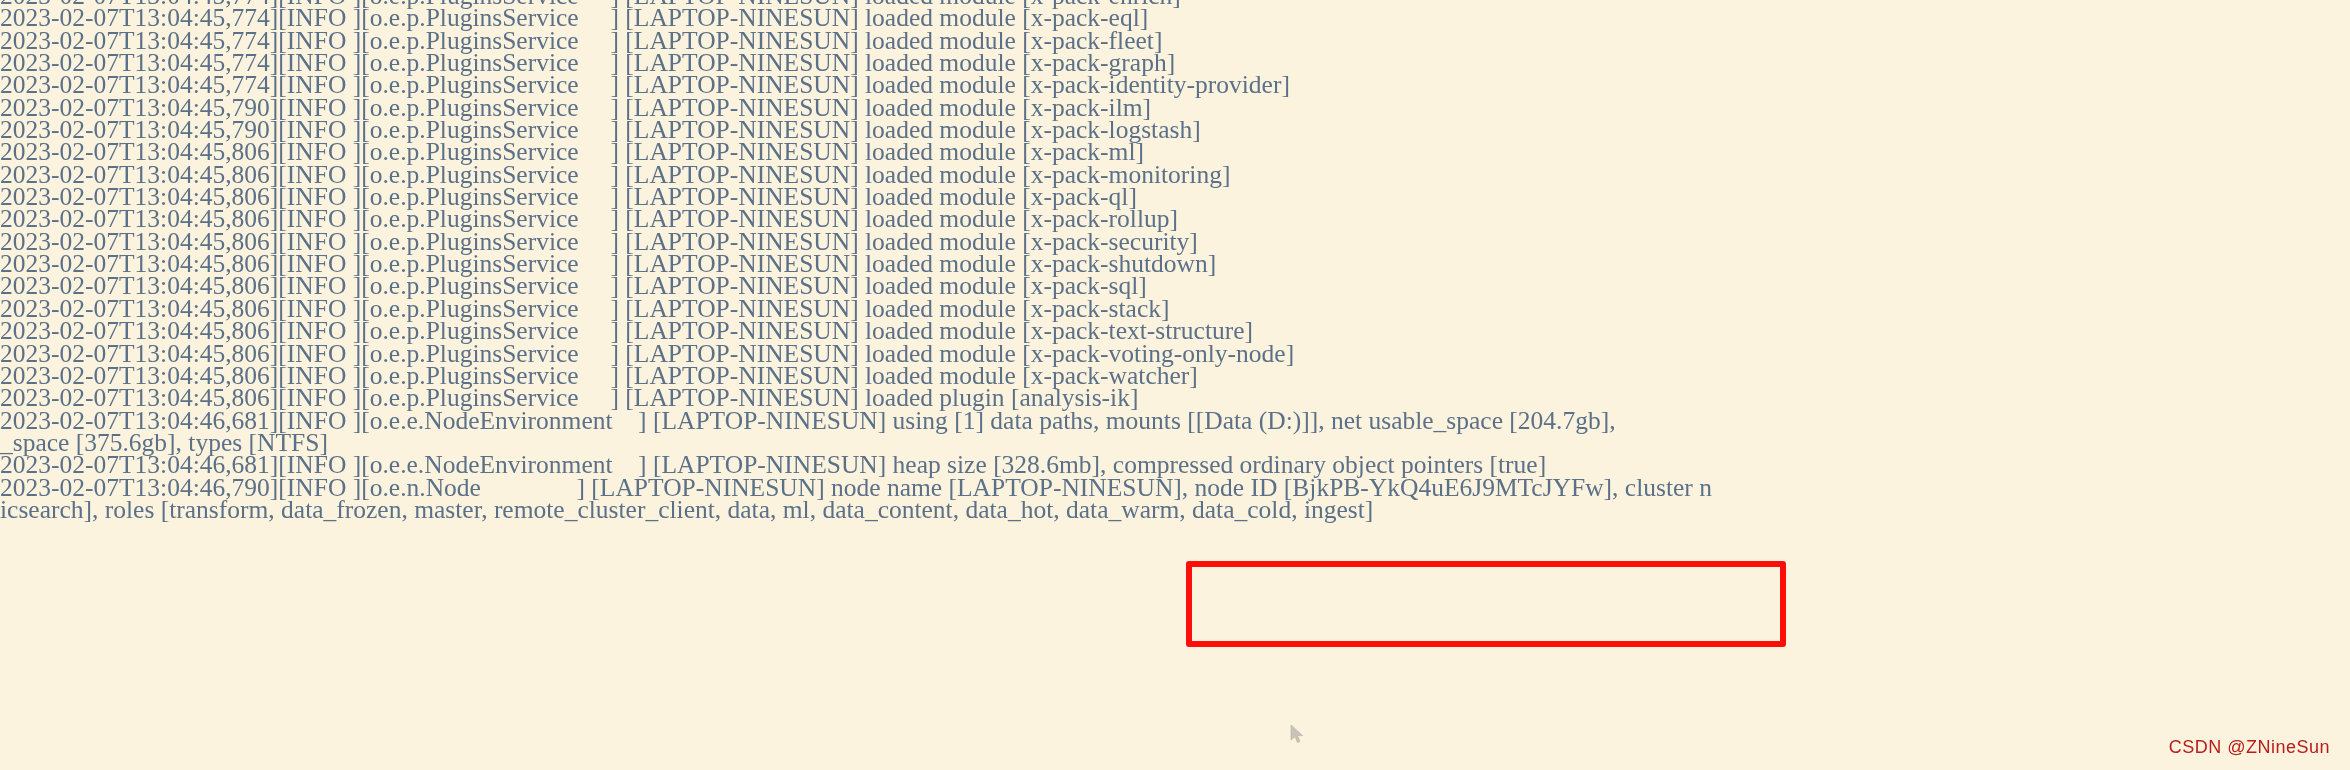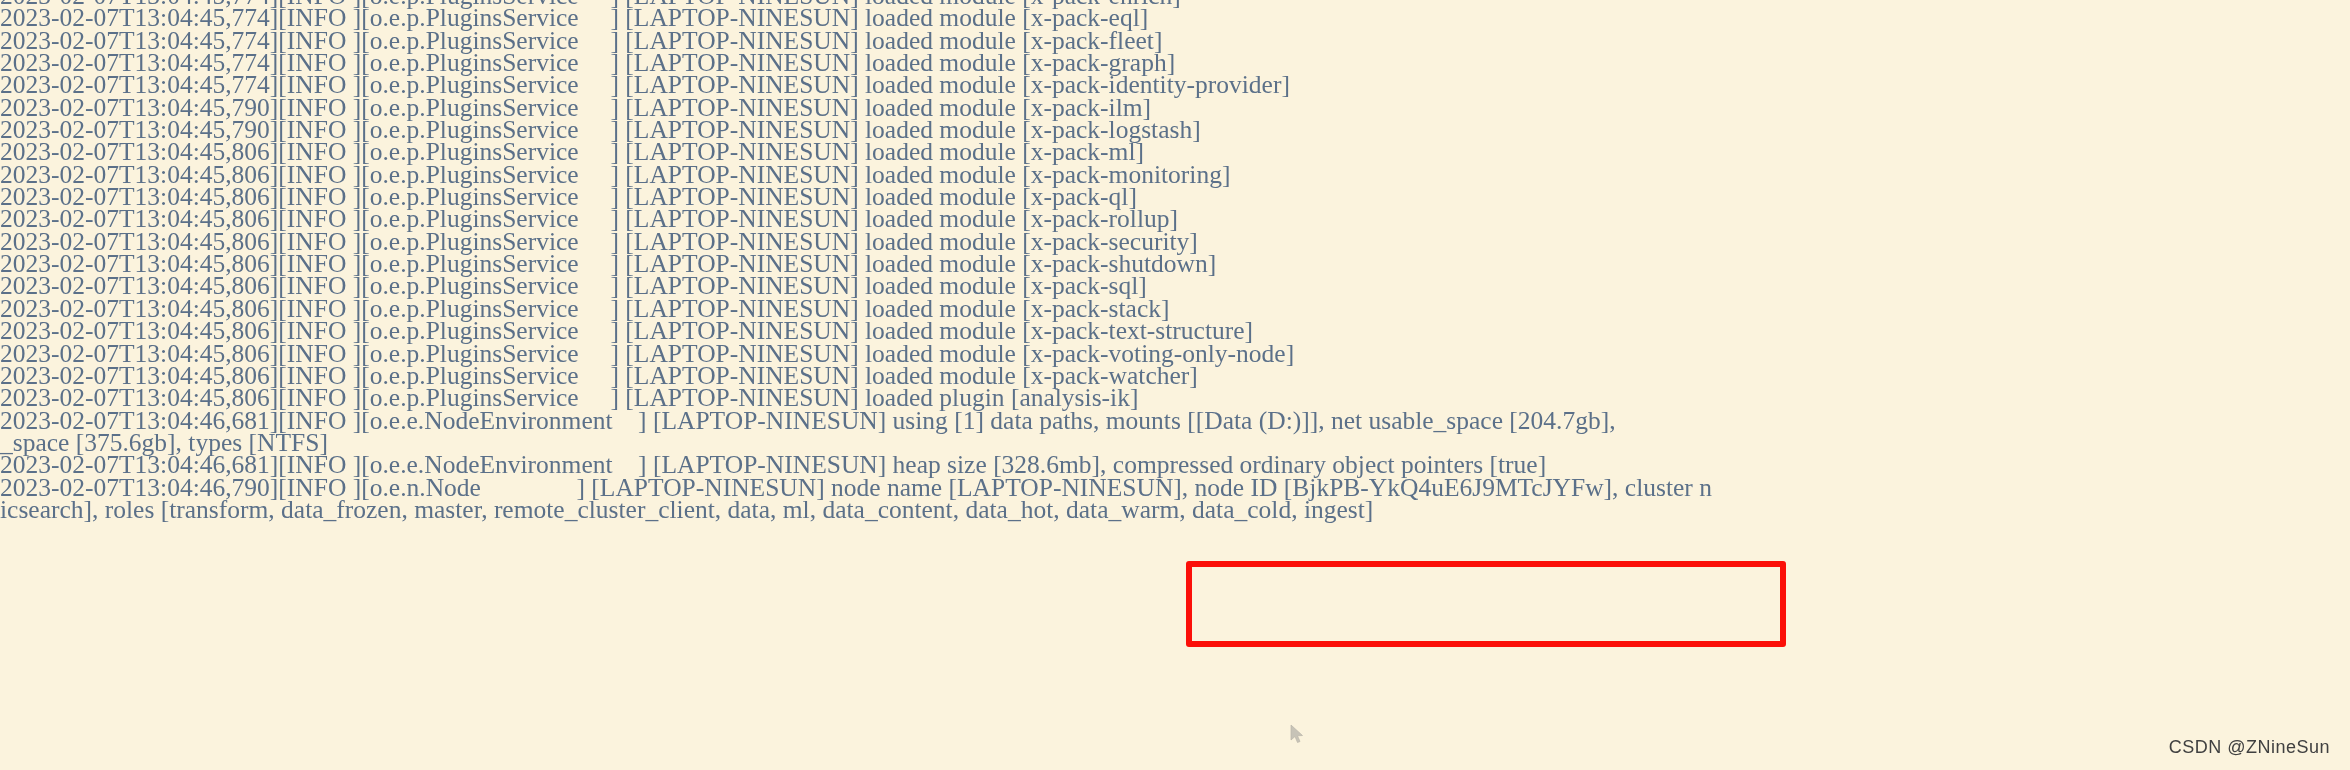--- a/index.html
+++ b/index.html
@@ -43,21 +43,21 @@
     border-radius: 3px;
     box-sizing: border-box;
     pointer-events: none;
   }
 
   
   #watermark {
     position: absolute;
     right: 20px;
     bottom: 12px;
-    color: #404040;
+    color: #b91c1c;
     font-family: "Liberation Sans", sans-serif;
     font-size: 18px;
     letter-spacing: 0.5px;
     white-space: nowrap;
   }
 
   
   #cursor {
     position: absolute;
     left: 1290px;

